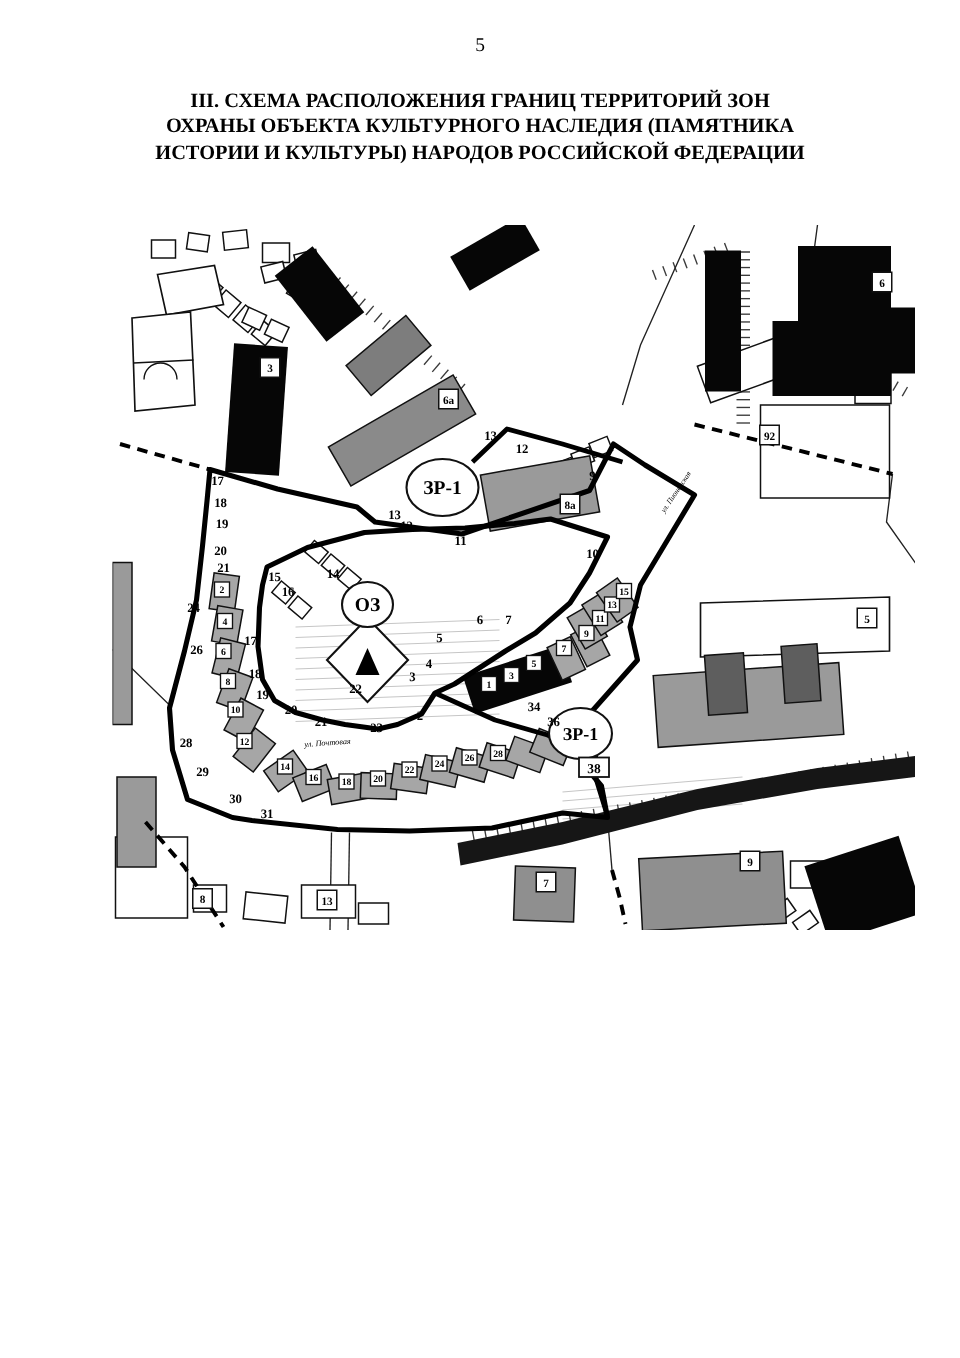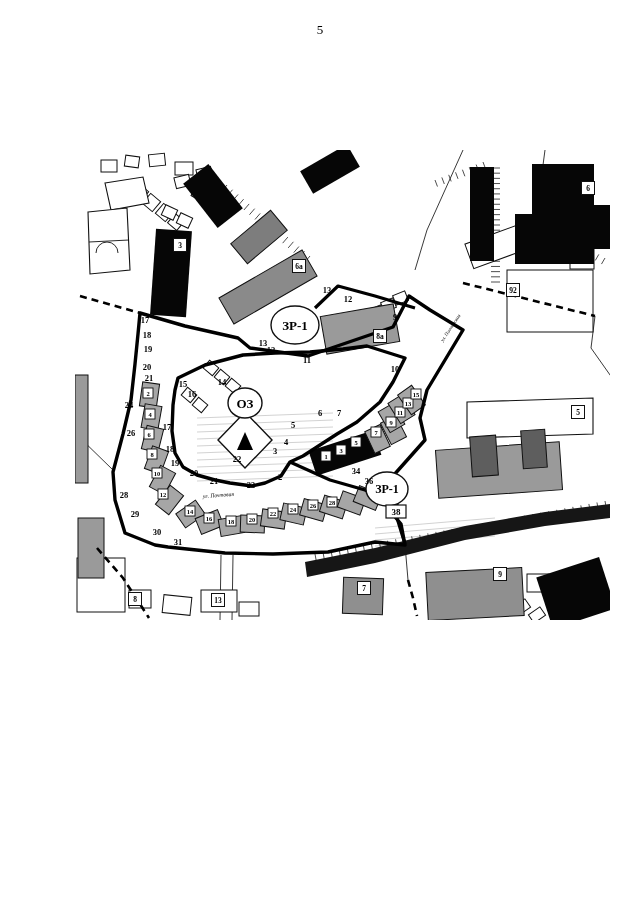--- a/index.html
+++ b/index.html
@@ -11,20 +11,23 @@
         width:545px;text-align:center;font-weight:bold;font-size:13.6px;line-height:1.28;}
   .map-wrap{position:absolute;left:75px;top:150px;width:535px;height:470px;}
   svg text{font-family:"Liberation Serif", serif;}
 </style>
 </head>
 <body>
 
 <div class="page">
   <div class="page-number">5</div>
   <div class="doc-title">
+    <div>III. СХЕМА РАСПОЛОЖЕНИЯ ГРАНИЦ ТЕРРИТОРИЙ ЗОН</div>
+    <div>ОХРАНЫ ОБЪЕКТА КУЛЬТУРНОГО НАСЛЕДИЯ (ПАМЯТНИКА</div>
+    <div>ИСТОРИИ И КУЛЬТУРЫ) НАРОДОВ РОССИЙСКОЙ ФЕДЕРАЦИИ</div>
   </div>
   <div class="map-wrap">
     <svg id="map-svg" width="535" height="470" viewBox="0 0 535 470" xmlns="http://www.w3.org/2000/svg">
         <line x1="122" y1="268" x2="258" y2="263" stroke="#c6c6c6" stroke-width="0.8"></line>
         <line x1="122" y1="275" x2="258" y2="270" stroke="#c6c6c6" stroke-width="0.8"></line>
         <line x1="122" y1="282" x2="258" y2="277" stroke="#c6c6c6" stroke-width="0.8"></line>
         <line x1="122" y1="289" x2="258" y2="284" stroke="#c6c6c6" stroke-width="0.8"></line>
         <line x1="122" y1="296" x2="258" y2="291" stroke="#c6c6c6" stroke-width="0.8"></line>
         <line x1="122" y1="303" x2="258" y2="298" stroke="#c6c6c6" stroke-width="0.8"></line>
         <line x1="122" y1="310" x2="258" y2="305" stroke="#c6c6c6" stroke-width="0.8"></line>

